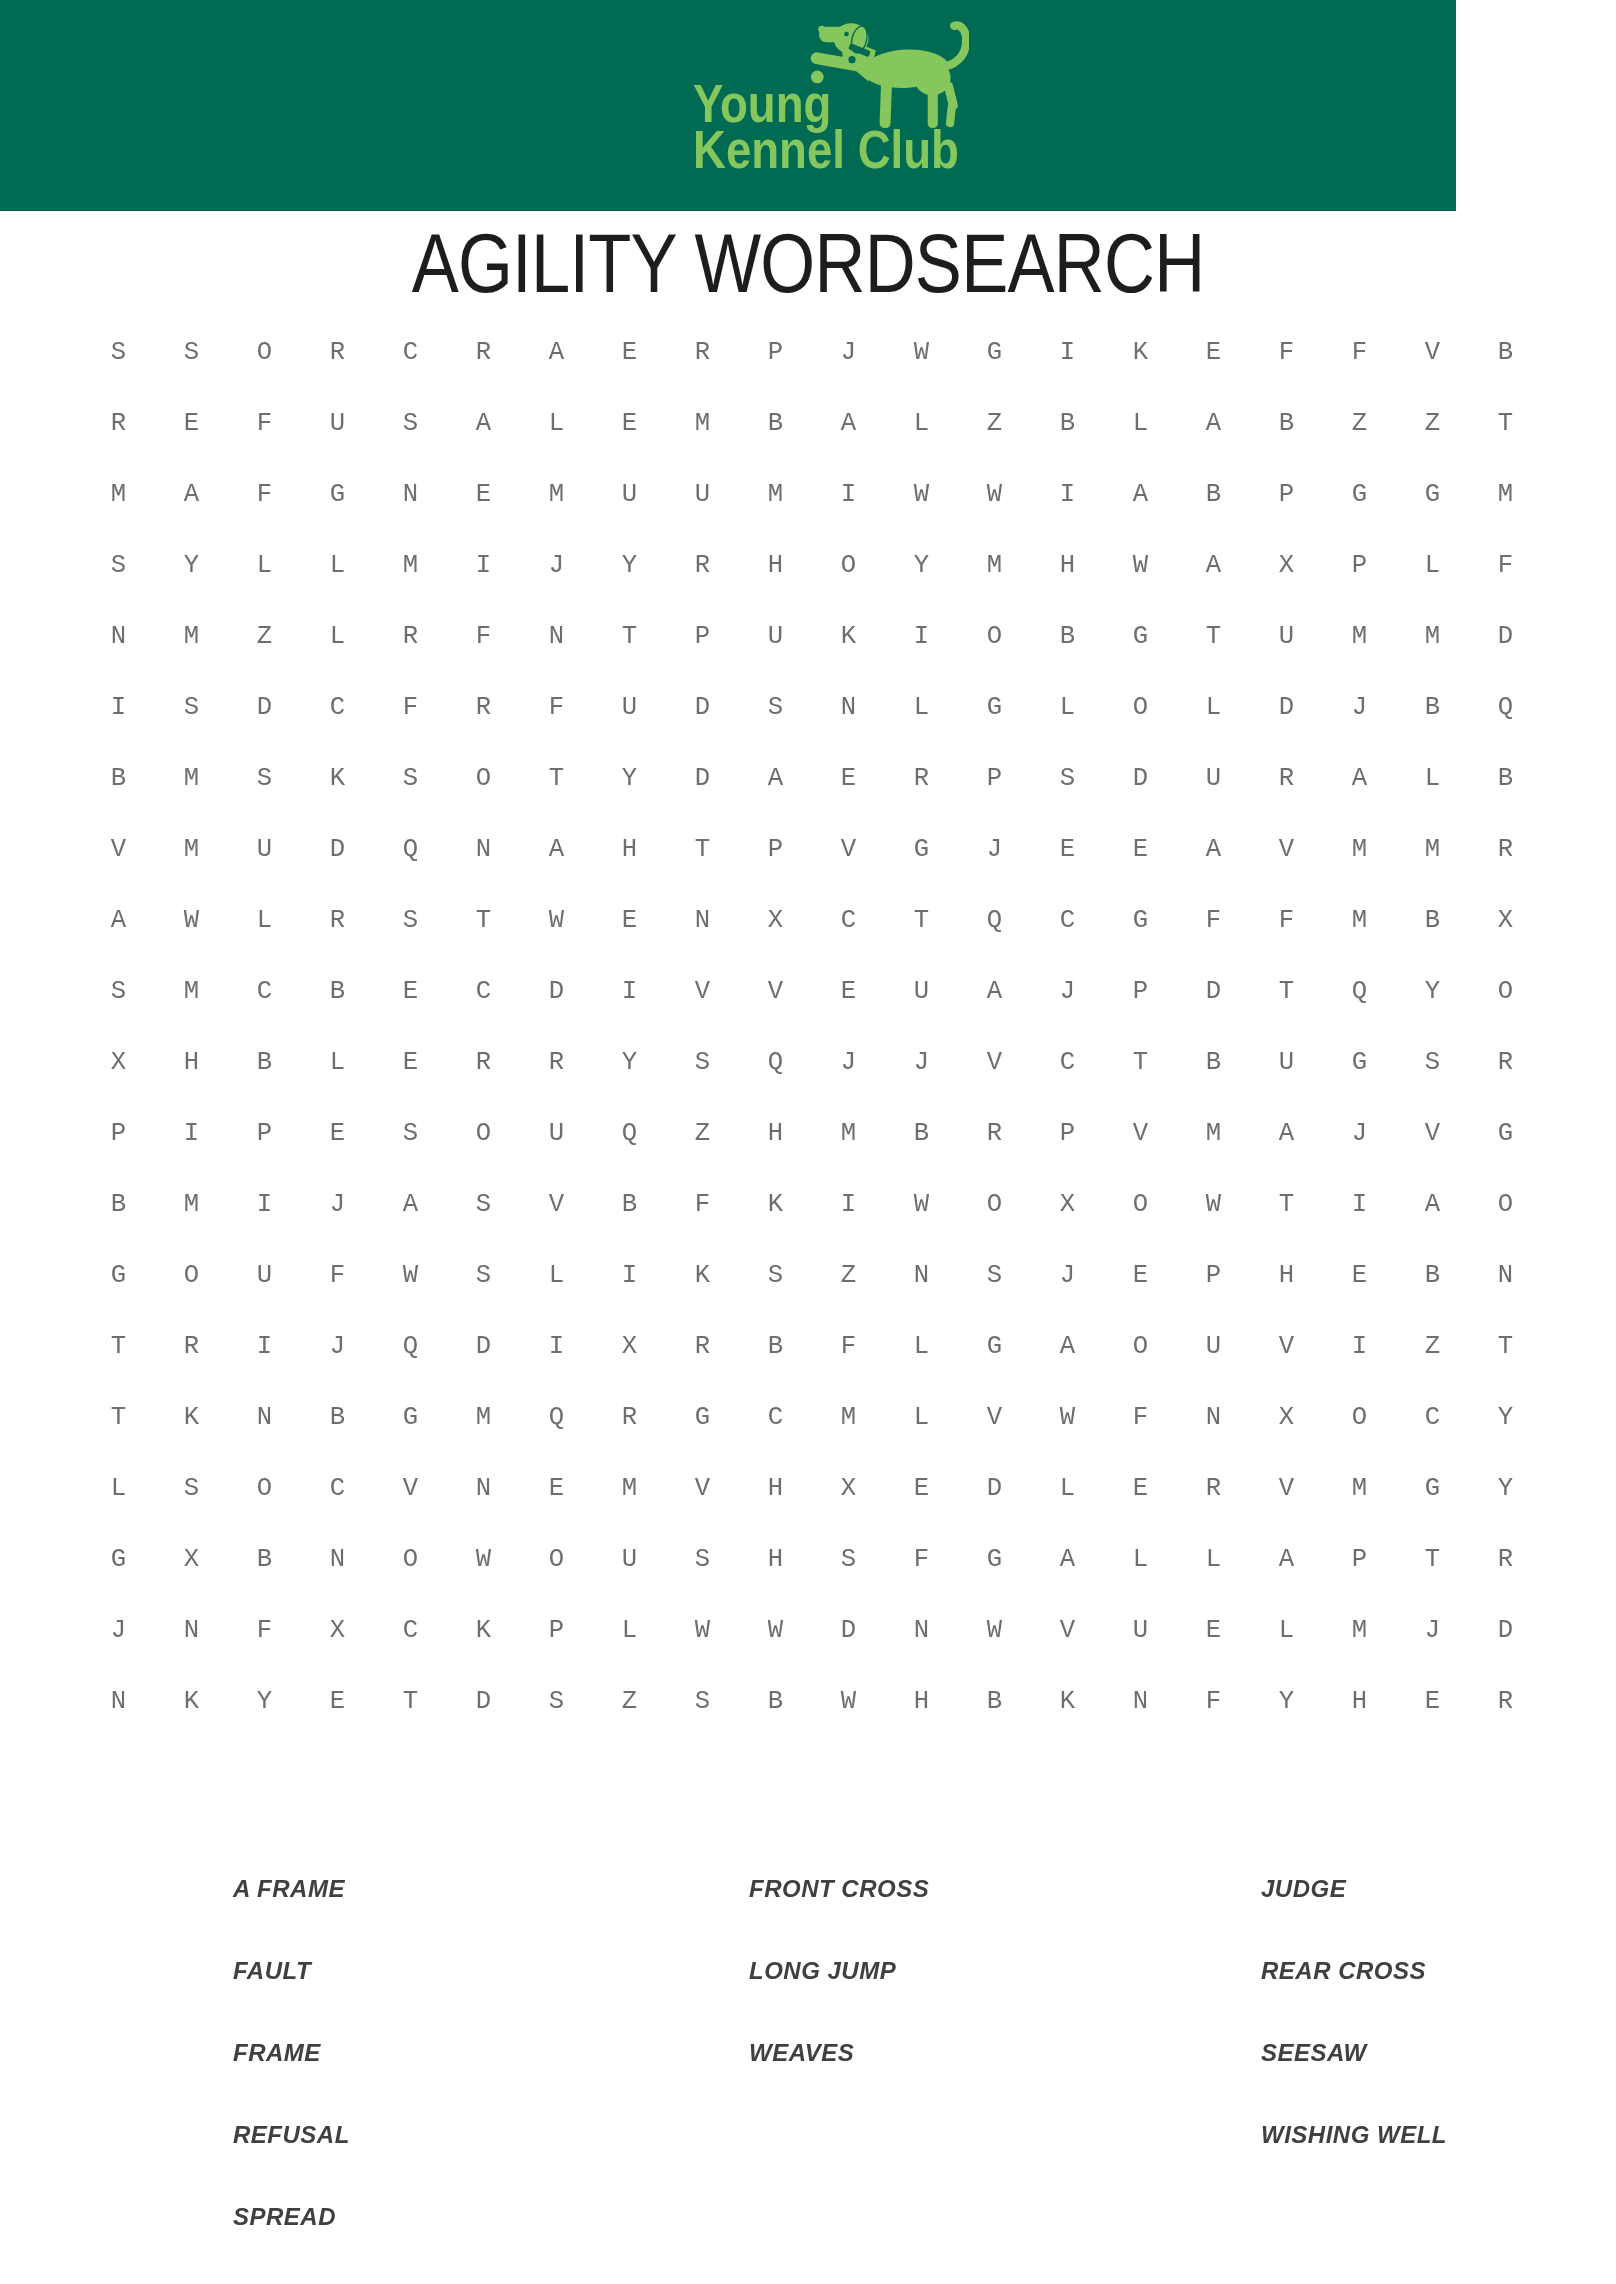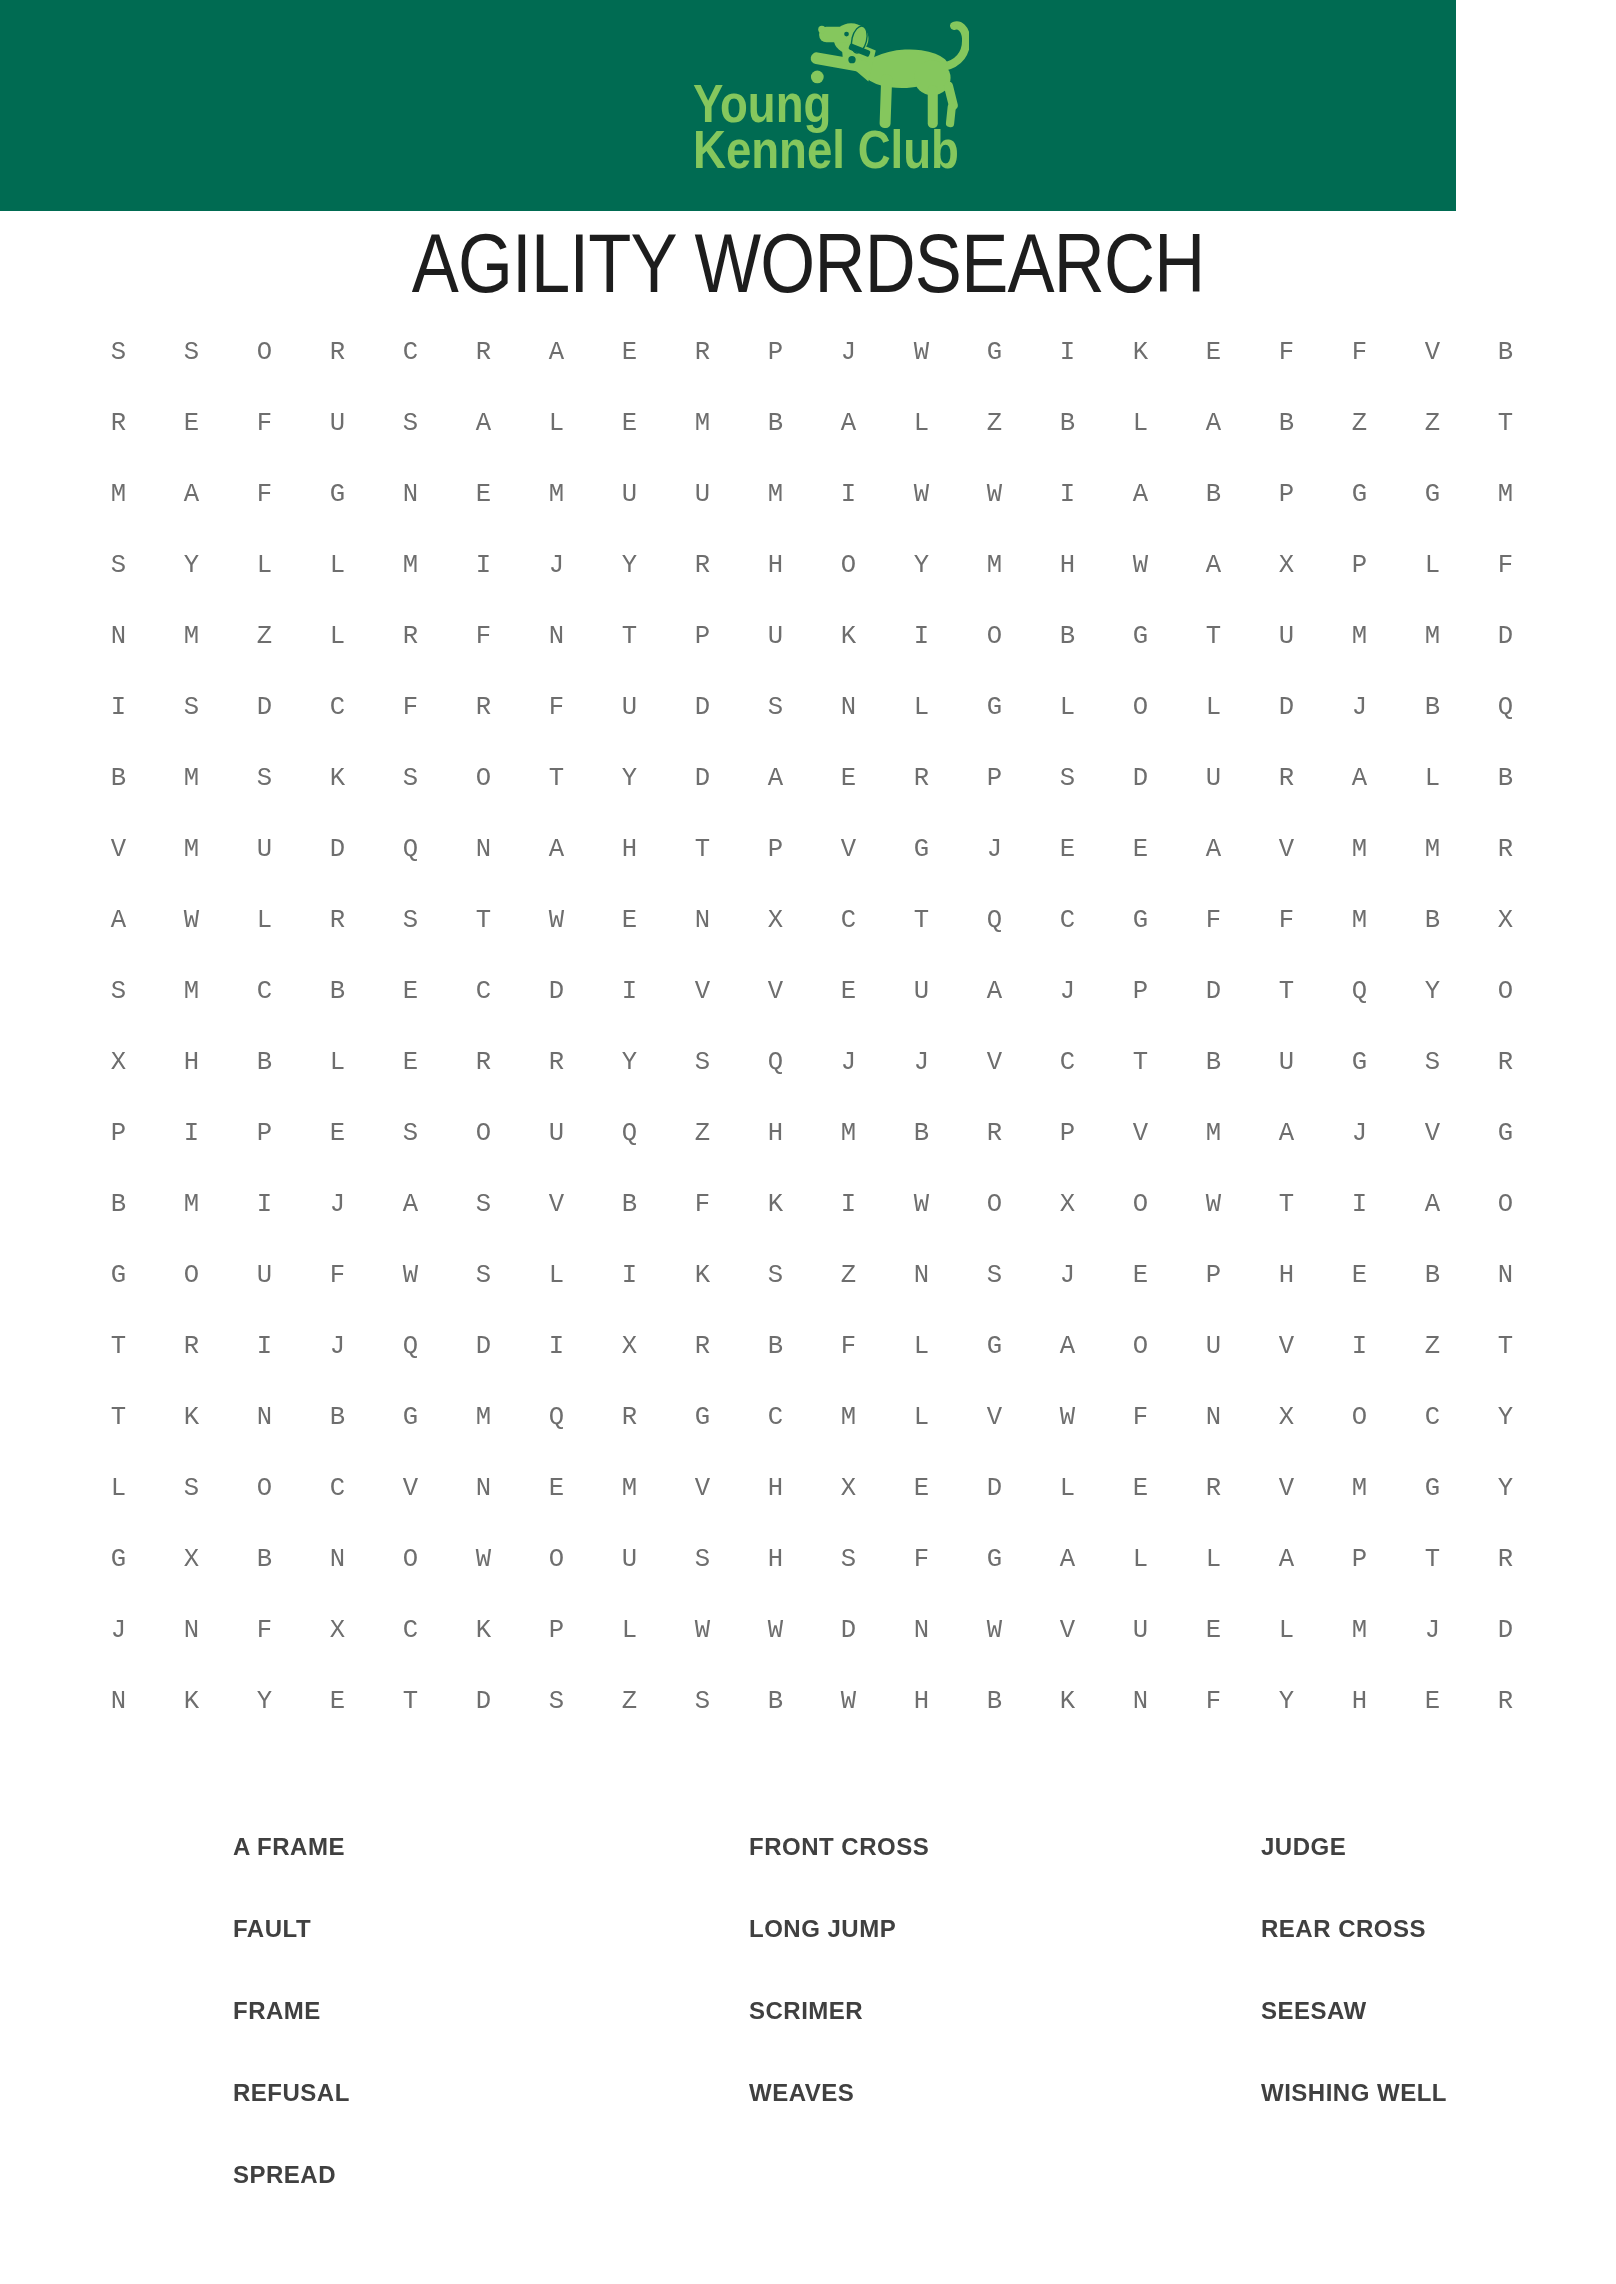--- a/index.html
+++ b/index.html
@@ -26,21 +26,21 @@
     white-space:nowrap;
   }
   .wordsearch-grid{
     position:absolute;left:82px;top:317px;
     display:grid;grid-template-columns:repeat(20,73px);grid-auto-rows:71px;
   }
   .cell{
     display:flex;align-items:center;justify-content:center;
     font-family:"Liberation Mono",monospace;font-size:25.6px;color:#6e6e6e;
   }
-  .words-col{position:absolute;top:1806px;}
+  .words-col{position:absolute;top:1848px;font-style:italic;}
   .words-col.c1{left:233px;}
   .words-col.c2{left:749px;}
   .words-col.c3{left:1261px;}
   .word-item{
     height:82px;line-height:82px;font-size:24px;font-weight:700;
     color:#404040;letter-spacing:0.5px;white-space:nowrap;
   }
 </style>
 </head>
 <body>
@@ -491,21 +491,20 @@
 <div class="words-col c1">
     <div class="word-item">A FRAME</div>
     <div class="word-item">FAULT</div>
     <div class="word-item">FRAME</div>
     <div class="word-item">REFUSAL</div>
     <div class="word-item">SPREAD</div>
   </div>
 <div class="words-col c2">
     <div class="word-item">FRONT CROSS</div>
     <div class="word-item">LONG JUMP</div>
-    <div class="word-item">SCRIMER</div>
     <div class="word-item">WEAVES</div>
   </div>
 <div class="words-col c3">
     <div class="word-item">JUDGE</div>
     <div class="word-item">REAR CROSS</div>
     <div class="word-item">SEESAW</div>
     <div class="word-item">WISHING WELL</div>
   </div>
 
 

